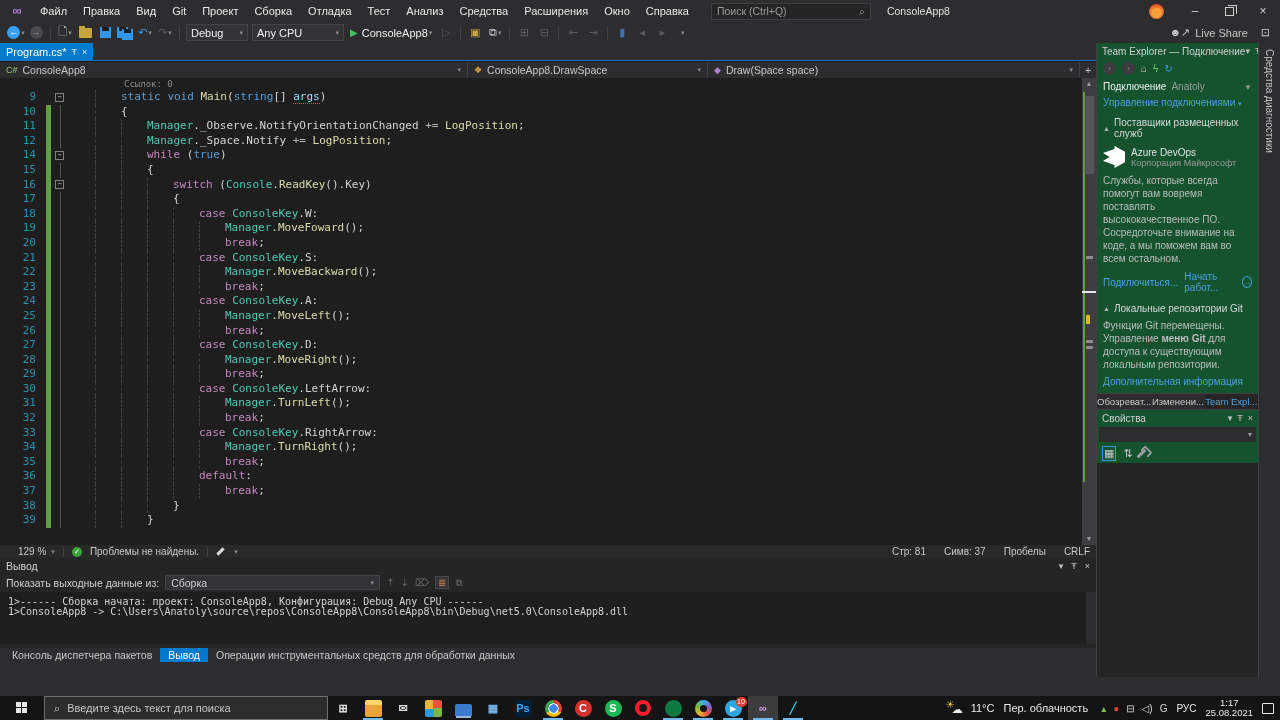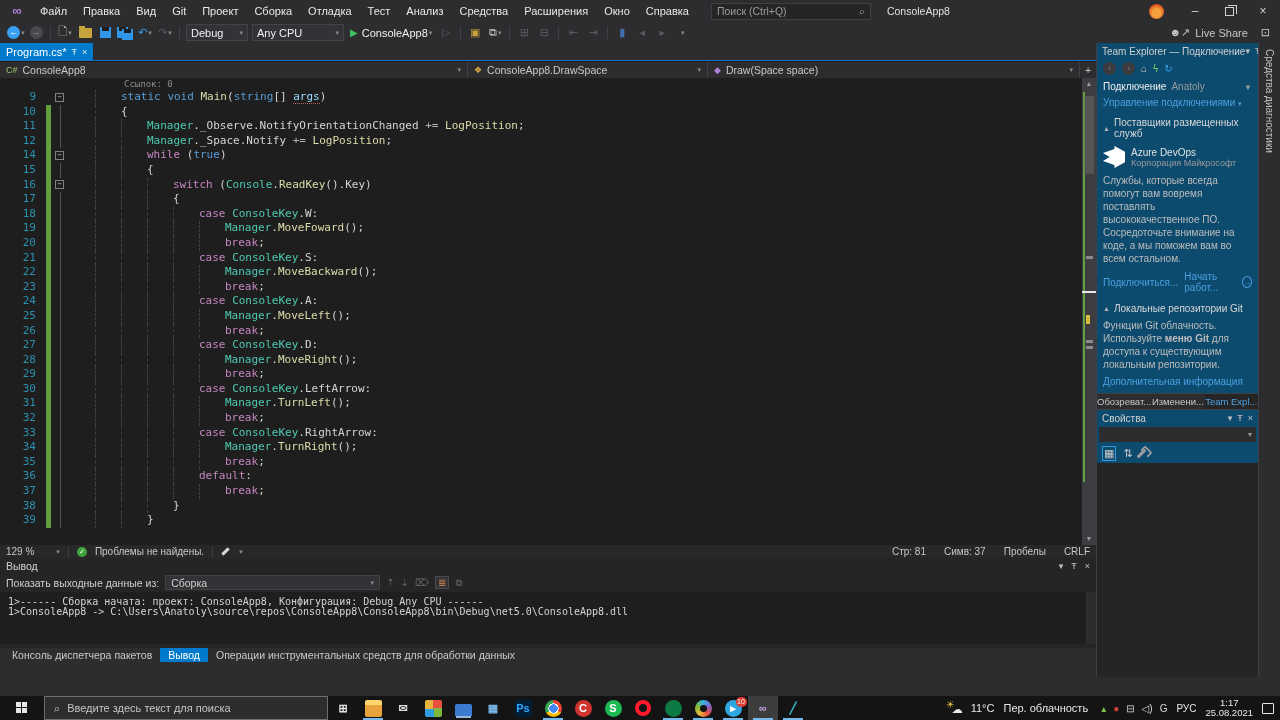--- a/index.html
+++ b/index.html
@@ -113,21 +113,21 @@
   #out-text div { margin-bottom:0; }
   #out-vscroll { position:absolute; right:0; top:34px; width:10px; bottom:4px; background:#2d2d30; }
 
   
   #bottom-tabs { position:absolute; top:648px; left:0; width:1096px; height:29px; background:#2d2d30; font-size:10.5px; }
   .bt-row { height:14px; display:flex; align-items:center; padding-left:4px; }
   .bt-item { padding:0 8px; color:#c8c8c8; height:100%; display:flex; align-items:center; }
   .bt-item.active { color:#ffffff; background:#007acc; }
 
   
-  #right-panel { position:absolute; top:43px; left:1096px; width:162px; height:634px; background:#0c4a6e;
+  #right-panel { position:absolute; top:43px; left:1096px; width:162px; height:634px; background:#14532d;
     border-left:1px solid #3f3f46; font-size:10px; color:#c8c8c8; display:flex; flex-direction:column; }
   .pane-title { height:16px; display:flex; align-items:center; padding:0 5px; color:#d0d0d0; white-space:nowrap;
     overflow:hidden; font-size:10px; }
   .pane-title .right { margin-left:auto; display:flex; gap:5px; font-size:9px; color:#c0c0c0; flex:none; }
   #te-toolbar { height:18px; display:flex; align-items:center; gap:6px; padding:0 6px; }
   .te-circ { width:13px; height:13px; border-radius:50%; background:#3c3c3f; color:#8a8a8a; font-size:8px;
     line-height:13px; text-align:center; }
   #te-header { display:flex; align-items:baseline; padding:4px 6px 2px; }
   #te-header .h { font-size:10px; color:#eeeeee; }
   #te-header .u { font-size:10px; color:#9a9a9a; margin-left:5px; }
@@ -162,21 +162,21 @@
   
   #right-strip { position:absolute; top:43px; left:1258px; width:22px; height:634px; background:#2d2d30;
     border-left:1px solid #3f3f46; }
   #right-strip .vlabel { writing-mode:vertical-rl; font-size:10px; color:#c2c2c2; margin:6px 0 0 5px; }
 
   
   #statusbar { position:absolute; top:708px; left:0; width:1280px; height:19px; background:#1080d4;
     color:#ffffff; display:flex; align-items:center; font-size:10.5px; padding:0 8px; gap:8px; }
   .sb-sq { width:10px; height:10px; border:1px solid #fff; transform:skewX(-8deg); }
   #statusbar .right { margin-left:auto; display:flex; align-items:center; gap:16px; }
-  .sb-item { display:flex; align-items:center; gap:21px; }
+  .sb-item { display:flex; align-items:center; gap:4px;margin-left:12px; }
   .sb-caret { font-size:7px; }
   .bell { width:10px; height:8px; background:#fff; border-radius:5px 5px 0 0; position:relative; }
   .bell::after { content:""; position:absolute; left:3px; bottom:-3px; width:4px; height:3px; background:#fff; border-radius:50%; }
   .badge { min-width:10px; height:10px; border-radius:5px; background:#d83b2e; color:#fff; font-size:7.5px;
     line-height:10px; text-align:center; padding:0 2px; margin-left:-4px; margin-top:6px; }
 
   
   #taskbar { position:absolute; top:696px; left:0; width:1280px; height:24px; background:#141414;
     display:flex; align-items:center; }
   #start-btn { width:44px; height:24px; display:flex; align-items:center; justify-content:center; }
@@ -471,21 +471,21 @@
     <div class="te-desc">Службы, которые всегда помогут вам вовремя поставлять высококачественное ПО. Сосредоточьте внимание на коде, а мы поможем вам во всем остальном.</div>
     <div id="te-links">
       <span class="te-link" style="padding:0">Подключиться...</span>
       <span class="te-link" style="padding:0">Начать работ...</span>
       <span class="blue-circle-arrow">→</span>
     </div>
     <div class="te-section">
       <span class="arr">▲</span>
       <span>Локальные репозитории Git</span>
     </div>
-    <div class="te-desc"><span>Функции Git облачность. Используйте </span><b>меню Git</b><span> для доступа к существующим локальным репозитории.</span></div>
+    <div class="te-desc"><span>Функции Git перемещены. Управление </span><b>меню Git</b><span> для доступа к существующим локальным репозитории.</span></div>
     <div class="te-link">Дополнительная информация</div>
     <div id="te-tabs">
         <span class="te-tab">Обозреват...</span>
         <span class="te-tab">Изменени...</span>
         <span class="te-tab active">Team Expl...</span>
       </div>
 
     <div id="props">
       <div class="pane-title">
         <span>Свойства</span>

